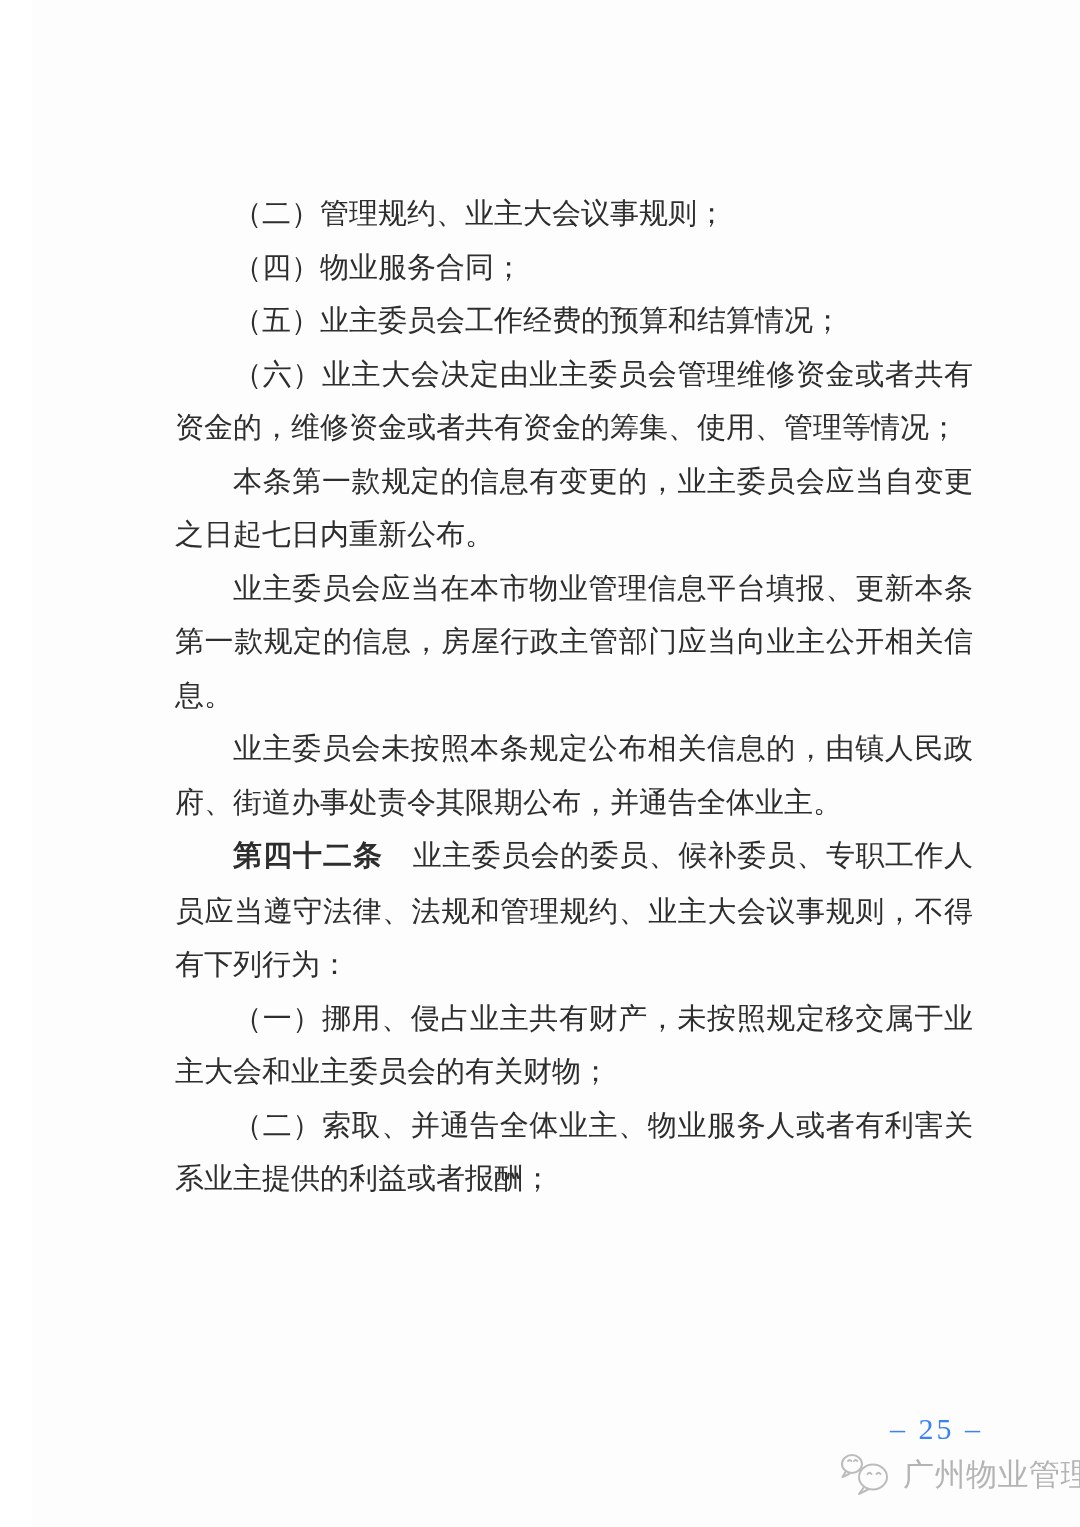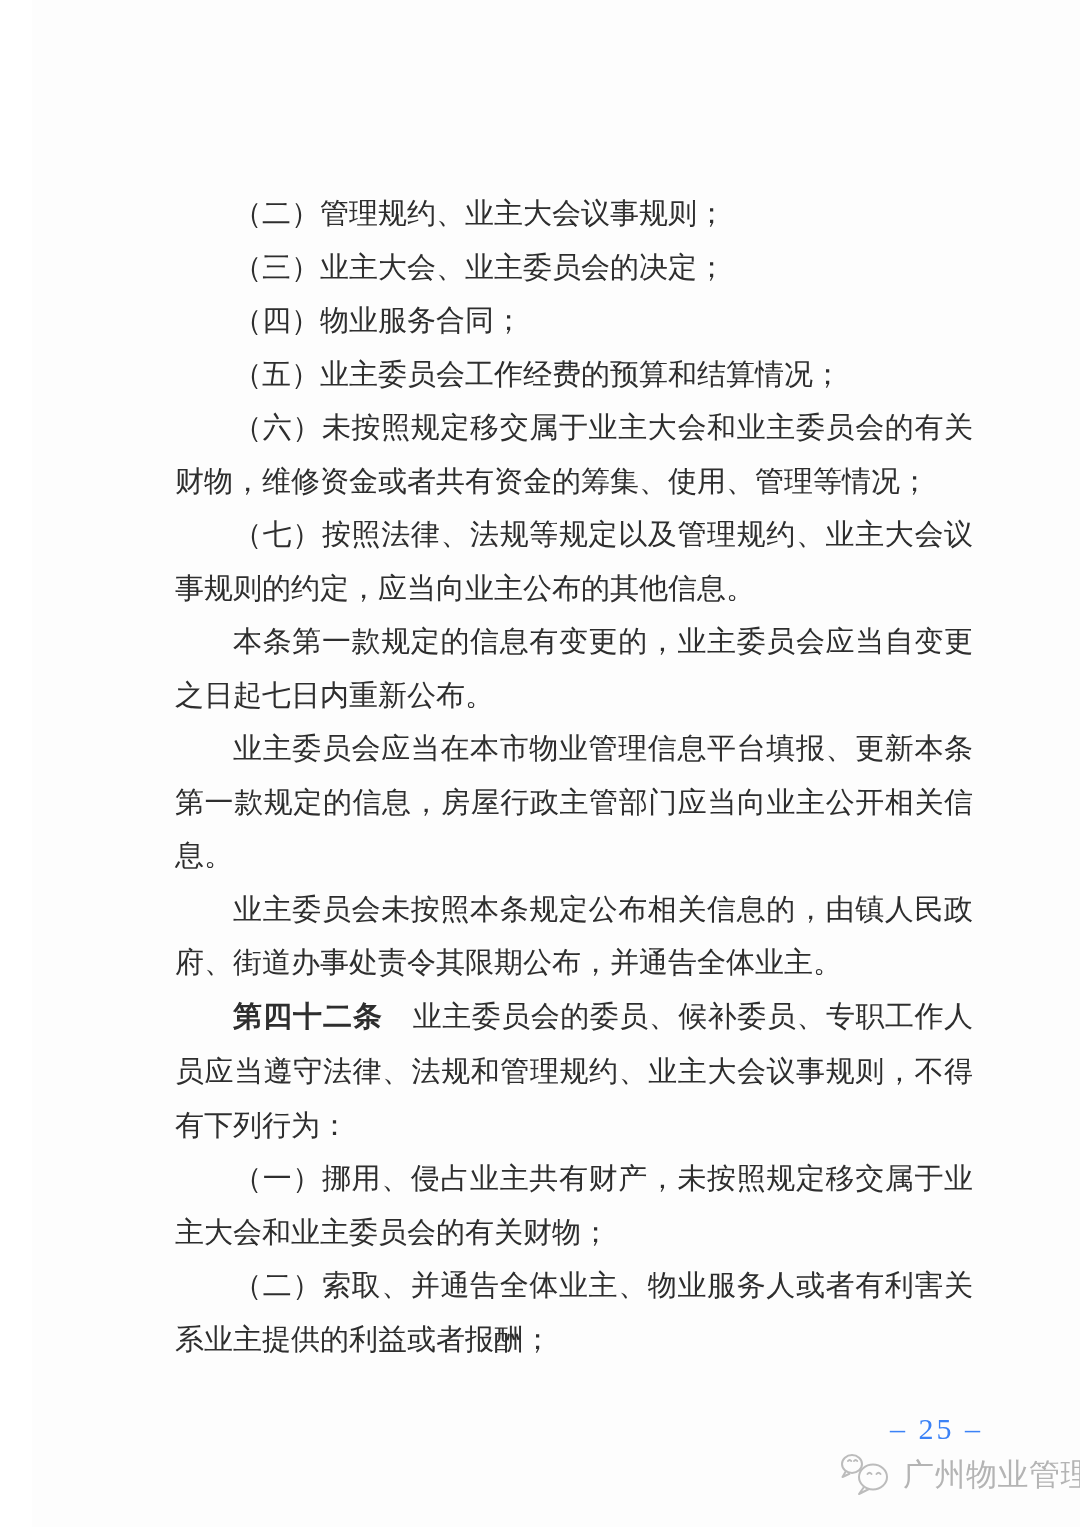--- a/index.html
+++ b/index.html
@@ -69,25 +69,23 @@
     flex: 0 0 auto;
   }
 </style>
 </head>
 <body>
 
 <div class="page">
 
   <div class="doc-content">
     <p class="para">（二）管理规约、业主大会议事规则；</p>
-    <p class="para">（三）业主大会、业主委员会的决定；</p>
     <p class="para">（四）物业服务合同；</p>
     <p class="para">（五）业主委员会工作经费的预算和结算情况；</p>
-    <p class="para">（六）未按照规定移交属于业主大会和业主委员会的有关财物，维修资金或者共有资金的筹集、使用、管理等情况；</p>
-    <p class="para">（七）按照法律、法规等规定以及管理规约、业主大会议事规则的约定，应当向业主公布的其他信息。</p>
+    <p class="para">（六）业主大会决定由业主委员会管理维修资金或者共有资金的，维修资金或者共有资金的筹集、使用、管理等情况；</p>
     <p class="para">本条第一款规定的信息有变更的，业主委员会应当自变更之日起七日内重新公布。</p>
     <p class="para">业主委员会应当在本市物业管理信息平台填报、更新本条第一款规定的信息，房屋行政主管部门应当向业主公开相关信息。</p>
     <p class="para">业主委员会未按照本条规定公布相关信息的，由镇人民政府、街道办事处责令其限期公布，并通告全体业主。</p>
     <p class="para"><strong class="article-number">第四十二条</strong><span>　业主委员会的委员、候补委员、专职工作人员应当遵守法律、法规和管理规约、业主大会议事规则，不得有下列行为：</span></p>
     <p class="para">（一）挪用、侵占业主共有财产，未按照规定移交属于业主大会和业主委员会的有关财物；</p>
     <p class="para">（二）索取、并通告全体业主、物业服务人或者有利害关系业主提供的利益或者报酬；</p>
   </div>
 
   <div class="page-number">– 25 –</div>
 

